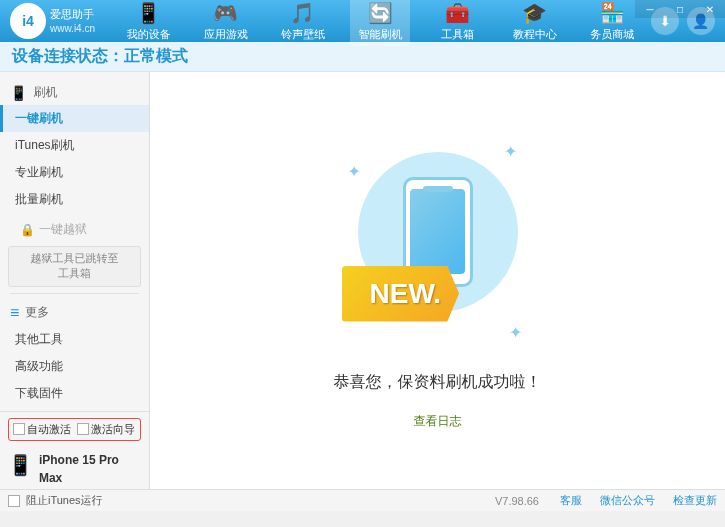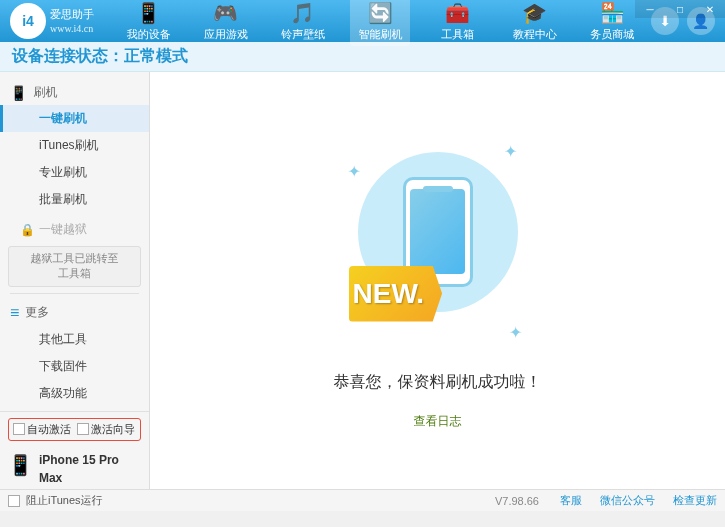--- a/index.html
+++ b/index.html
@@ -2,21 +2,21 @@
 <html><head>
   <meta charset="utf-8">
   <style>
     * { margin: 0; padding: 0; box-sizing: border-box; }
     body { width: 725px; height: 527px; font-family: 'Microsoft YaHei', Arial, sans-serif; font-size: 12px; overflow: hidden; background: #f0f0f0; }
 
     
     .topbar { background: linear-gradient(180deg, #4db8f0 0%, #2196d3 100%); height: 42px; display: flex; align-items: center; padding: 0 10px; }
     .logo-area { display: flex; align-items: center; width: 100px; }
     .logo-circle { width: 36px; height: 36px; background: #fff; border-radius: 50%; display: flex; align-items: center; justify-content: center; color: #2196d3; font-weight: bold; font-size: 14px; }
-    .logo-text { color: #fff; font-size: 11px; margin-left: 4px; line-height: 1.3; font-family: Liberation Serif, serif; }
+    .logo-text { color: #fff; font-size: 11px; margin-left: 4px; line-height: 1.3; }
     .nav-items { display: flex; flex: 1; justify-content: space-around; align-items: center; }
     .nav-item { display: flex; flex-direction: column; align-items: center; color: #fff; cursor: pointer; padding: 4px 8px; border-radius: 4px; min-width: 60px; }
     .nav-item.active { background: rgba(255,255,255,0.25); }
     .nav-icon { font-size: 20px; margin-bottom: 2px; }
     .nav-label { font-size: 11px; }
     .top-right { display: flex; gap: 8px; align-items: center; }
     .top-btn { width: 28px; height: 28px; border-radius: 50%; background: rgba(255,255,255,0.3); display: flex; align-items: center; justify-content: center; color: #fff; cursor: pointer; font-size: 14px; }
 
     
     .win-controls { position: absolute; top: 0; right: 0; display: flex; background: rgba(0,0,0,0.1); }
@@ -27,35 +27,35 @@
     .statusbar span { color: #2196d3; font-weight: bold; }
 
     
     .main { display: flex; height: calc(527px - 60px - 22px - 28px); }
 
     
     .sidebar { width: 150px; background: #f5f5f5; border-right: 1px solid #ddd; padding: 8px 0; overflow-y: auto; }
     .sidebar-section { margin-bottom: 4px; }
     .sidebar-header { display: flex; align-items: center; padding: 4px 10px; color: #666; font-size: 12px; cursor: pointer; }
     .sidebar-header .icon { margin-right: 6px; font-size: 14px; color: #2196d3; }
-    .sidebar-item { padding: 5px 10px 5px 36px; color: #444; cursor: pointer; font-size: 12px; border-left: 3px solid transparent; }
+    .sidebar-item { padding: 5px 10px 5px 12px; color: #444; cursor: pointer; font-size: 12px; border-left: 3px solid transparent; }
     .sidebar-item.active { background: #e0edf8; color: #2196d3; border-left: 3px solid #2196d3; font-weight: bold; }
     .sidebar-disabled { padding: 4px 10px 4px 20px; color: #aaa; cursor: default; display: flex; align-items: center; gap: 4px; font-size: 12px; }
     .sidebar-disabled .icon { font-size: 12px; }
     .sidebar-notice { background: #f0f0f0; border: 1px solid #ddd; border-radius: 3px; margin: 4px 8px; padding: 4px 6px; font-size: 11px; color: #888; text-align: center; line-height: 1.4; }
     .sidebar-divider { height: 1px; background: #e0e0e0; margin: 6px 10px; }
 
     
     .content { flex: 1; display: flex; flex-direction: column; align-items: center; justify-content: center; background: #fff; position: relative; }
     .success-illustration { position: relative; width: 200px; height: 220px; margin-bottom: 20px; }
     .phone-circle { width: 160px; height: 160px; background: #c8ecfa; border-radius: 50%; position: absolute; top: 20px; left: 20px; display: flex; align-items: center; justify-content: center; }
     .phone-body { width: 70px; height: 110px; background: #fff; border-radius: 10px; border: 3px solid #87ceea; position: relative; display: flex; align-items: center; justify-content: center; }
     .phone-screen { width: 55px; height: 85px; background: linear-gradient(135deg, #87ceea 0%, #4db8f0 100%); border-radius: 4px; }
     .phone-notch { width: 30px; height: 6px; background: #87ceea; border-radius: 3px; position: absolute; top: 6px; left: 50%; transform: translateX(-50%); }
-    .new-banner { position: absolute; bottom: 30px; left: 11px; background: linear-gradient(135deg, #f5d020 0%, #f5a623 100%); padding: 12px 18px 12px 4px; border-radius: 4px; clip-path: polygon(0 0, 90% 0, 100% 50%, 90% 100%, 0 100%); }
+    .new-banner { position: absolute; bottom: 30px; left: 4px; background: linear-gradient(135deg, #f5d020 0%, #f5a623 100%); padding: 12px 18px 12px 28px; border-radius: 4px; clip-path: polygon(0 0, 90% 0, 100% 50%, 90% 100%, 0 100%); }
     .new-text { font-size: 28px; font-weight: bold; color: #fff; text-shadow: 1px 1px 2px rgba(0,0,0,0.3); }
     .sparkle { position: absolute; color: #87ceea; font-size: 16px; }
     .sparkle-1 { top: 10px; right: 20px; }
     .sparkle-2 { top: 30px; left: 10px; }
     .sparkle-3 { bottom: 10px; right: 15px; }
     .success-text { font-size: 16px; color: #333; margin-bottom: 20px; font-weight: normal; }
     .btn-confirm { background: linear-gradient(180deg, #5bc8f5 0%, #2196d3 100%); color: #fff; border: none; padding: 6px 40px; border-radius: 3px; font-size: 13px; cursor: pointer; margin-bottom: 8px; }
     .link-log { color: #4d7c0f; text-decoration: none; font-size: 12px; cursor: pointer; }
 
     
@@ -167,24 +167,24 @@
 
     <div class="sidebar-section">
       <div class="sidebar-header">
         <span class="icon" style="font-size:16px;">≡</span>
         <span>更多</span>
       </div>
       <div class="sidebar-item">
         <span>其他工具</span>
       </div>
       <div class="sidebar-item">
+        <span>高级功能</span>
+      </div>
+      <div class="sidebar-item">
         <span>下载固件</span>
-      </div>
-      <div class="sidebar-item">
-        <span>高级功能</span>
       </div>
     </div>
 
     <div style="flex:1;"></div>
     <div class="device-panel">
 
       <div class="auto-row">
         <div class="checkbox"></div>
         <span style="font-size:11px;color:#333;">自动激活</span>
         <div class="checkbox" style="margin-left:4px;"></div>

